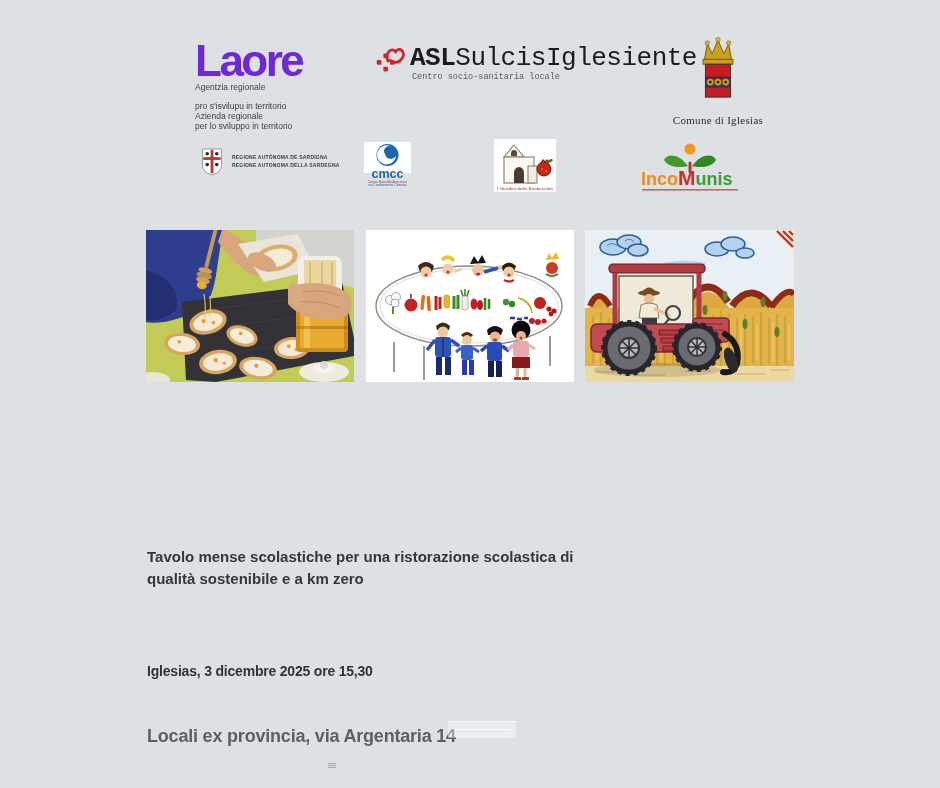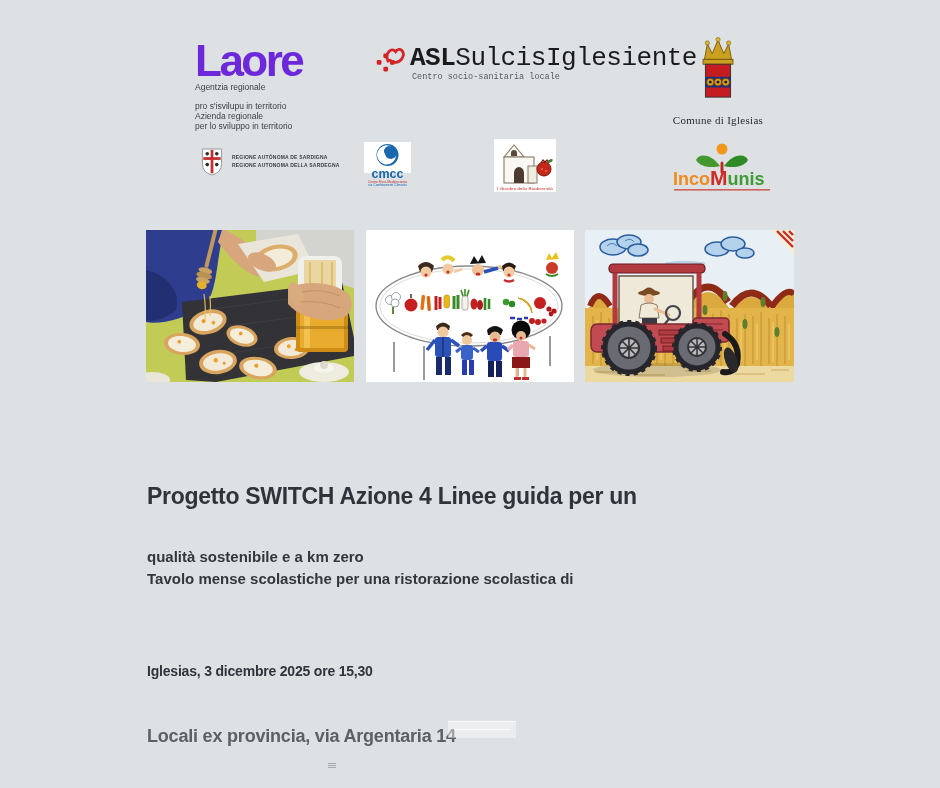--- a/index.html
+++ b/index.html
@@ -24,21 +24,21 @@
   .comune{left:648px;top:36px;width:140px;text-align:center;}
   .comune-cap{font-family:"Liberation Serif","DejaVu Serif",serif;font-size:11px;color:#2b2b2b;
               letter-spacing:.3px;margin-top:4px;}
 
   
   .regione{left:199px;top:146px;display:flex;align-items:flex-start;}
   .regione-text{margin-left:7px;margin-top:7px;font-size:5px;font-weight:700;color:#3a3e44;
                 line-height:8px;letter-spacing:.2px;}
   .cmccbox{left:364px;top:142px;width:47px;height:31px;background:#ffffff;}
   .giardinibox{left:494px;top:139px;width:62px;height:53px;background:#ffffff;}
-  .incomunis{left:638px;top:142px;width:104px;height:52px;margin-left:32px;}
+  .incomunis{left:638px;top:142px;width:104px;height:52px;}
 
   
   .img-tile{top:230px;height:152px;overflow:hidden;}
   .img1{left:146px;width:208px;}
   .img2{left:366px;width:208px;background:#ffffff;}
   .img3{left:585px;width:209px;background:#e8eff5;}
 
   
   .title{left:147px;top:479px;width:560px;font-size:23px;font-weight:700;color:#2f343b;
          line-height:35px;letter-spacing:-0.3px;}
@@ -413,26 +413,25 @@
       <circle cx="112" cy="117" r="21" fill="#6a6a72" stroke="#26262c" stroke-width="5"></circle>
       <circle cx="112" cy="117" r="23" fill="none" stroke="#26262c" stroke-width="4" stroke-dasharray="4 4"></circle>
       <circle cx="112" cy="117" r="9" fill="#b8b8c0" stroke="#333" stroke-width="2"></circle>
       <path d="M112,108 v18 M103,117 h18 M106,111 l12,12 M118,111 l-12,12" stroke="#333" stroke-width="1.5"></path>
       <path d="M140,104 q16,10 12,30 q-4,10 -14,8" stroke="#1a1a1a" stroke-width="6" fill="none" stroke-linecap="round"></path>
       <ellipse cx="146" cy="130" rx="6" ry="13" fill="#2a2a2a" transform="rotate(-20 146 130)"></ellipse>
     </svg>
   </div>
 
   <div class="abs title">
-    <div>Progetto SWITCH Azione 4 Linee guida per un</div>
   </div>
 
   <div class="abs subtitle">
+    <div>Tavolo mense scolastiche per una ristorazione scolastica di</div>
     <div>qualità sostenibile e a km zero</div>
-    <div>Tavolo mense scolastiche per una ristorazione scolastica di</div>
   </div>
 
   <div class="abs dateline">Iglesias, 3 dicembre 2025 ore 15,30</div>
   <div class="abs venueline">Locali ex provincia, via Argentaria 14</div>
 
   <div class="abs faint-box"></div>
   <div class="abs tiny-mark"></div>
 
 </div>
 

